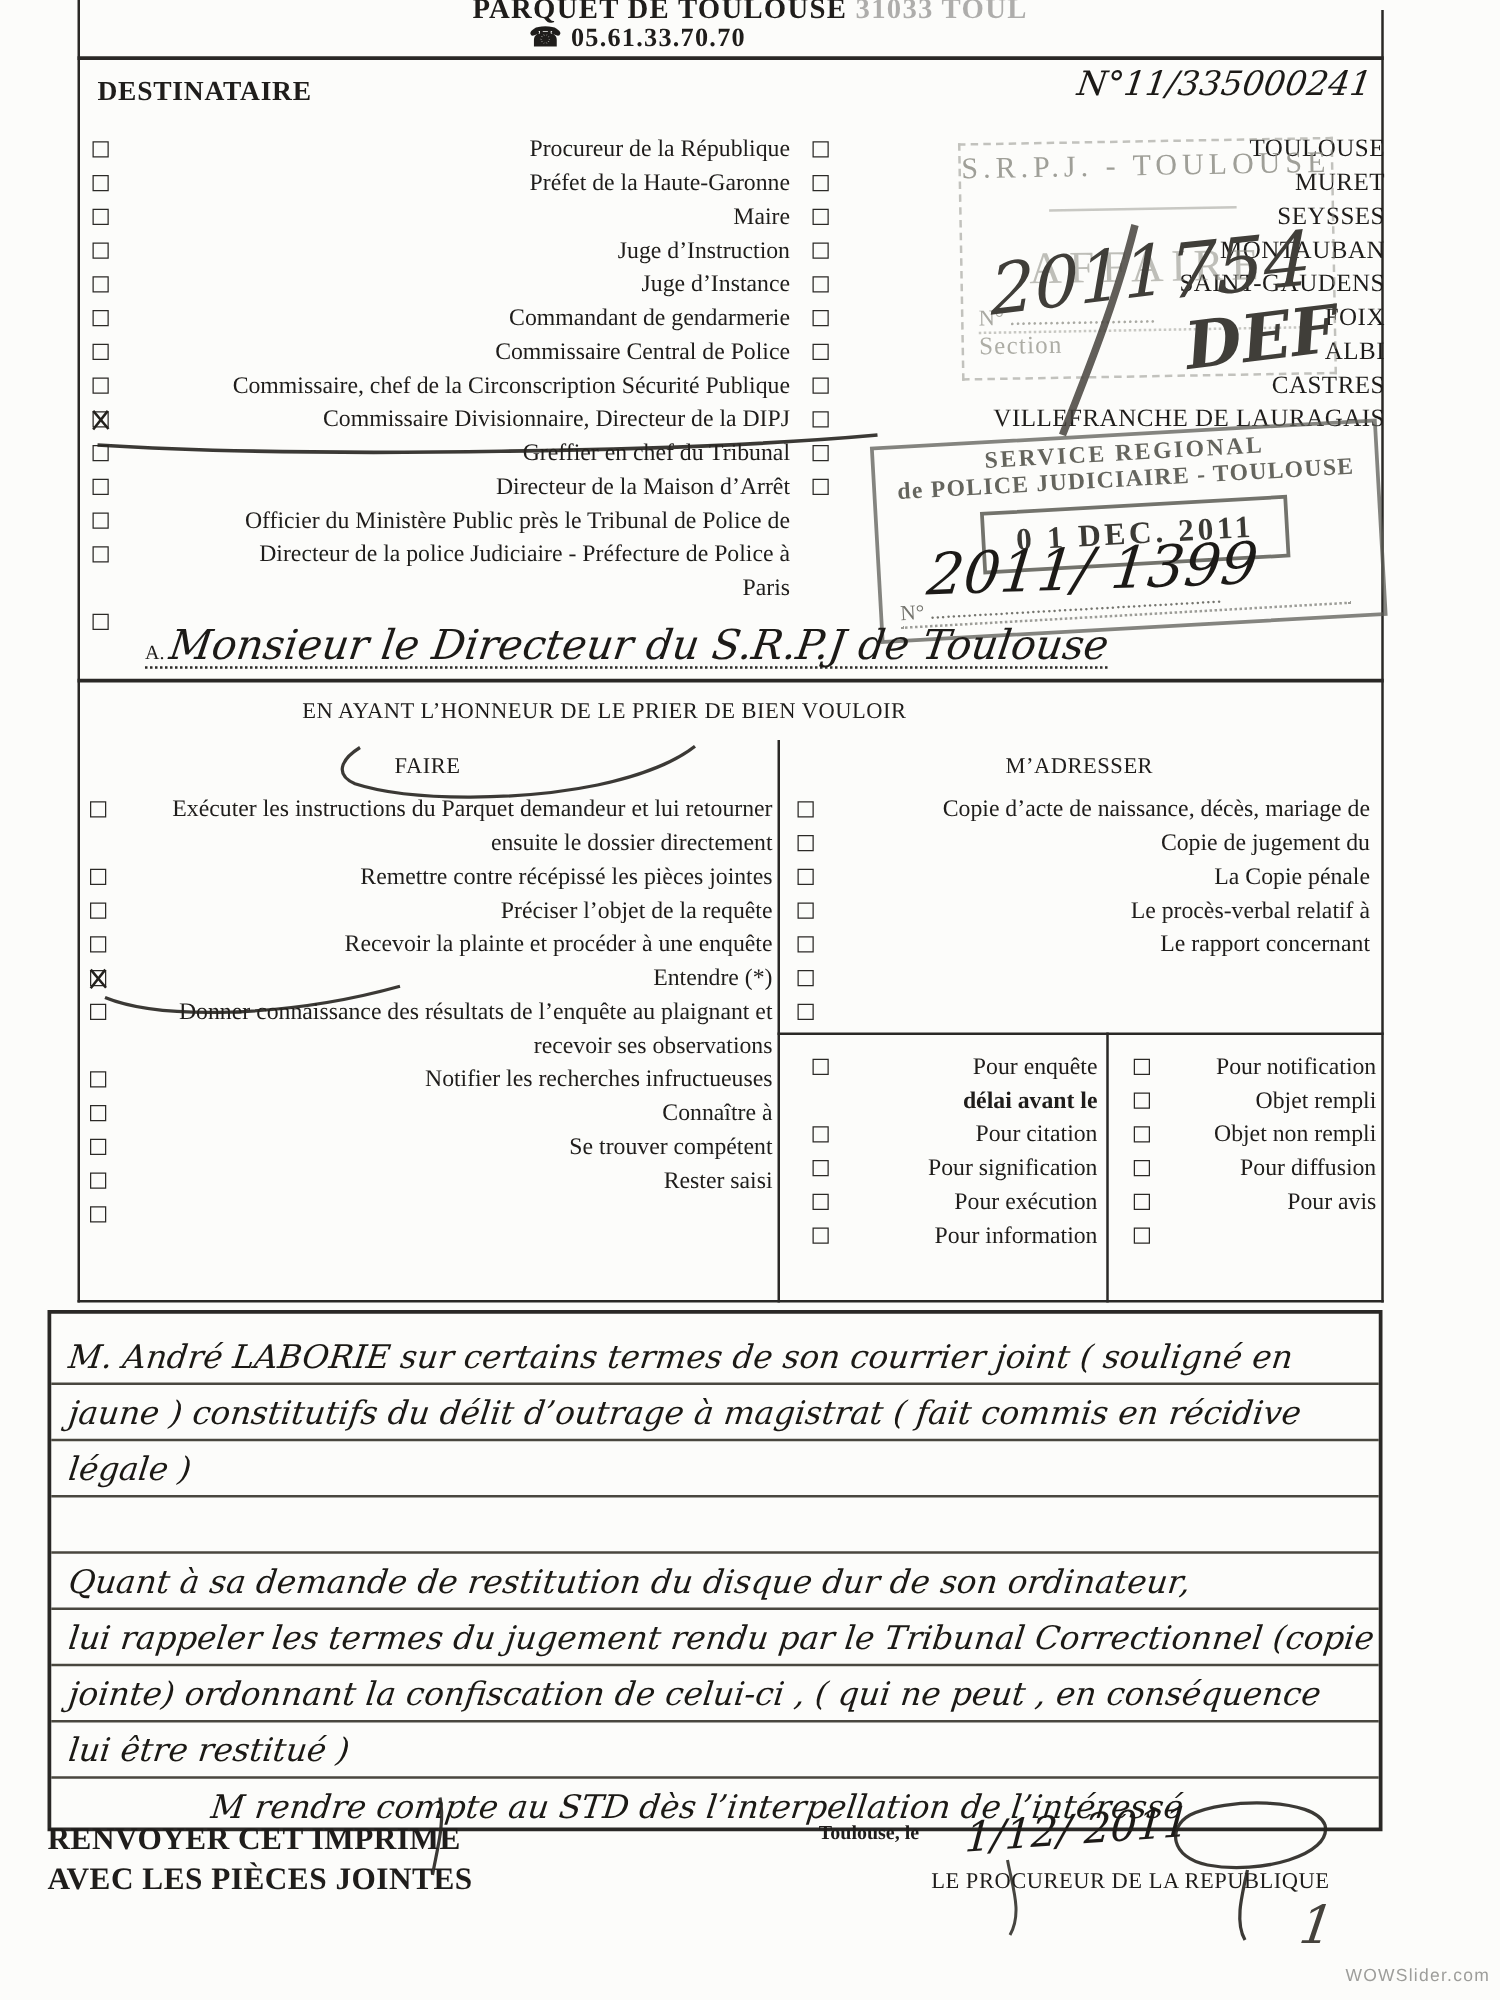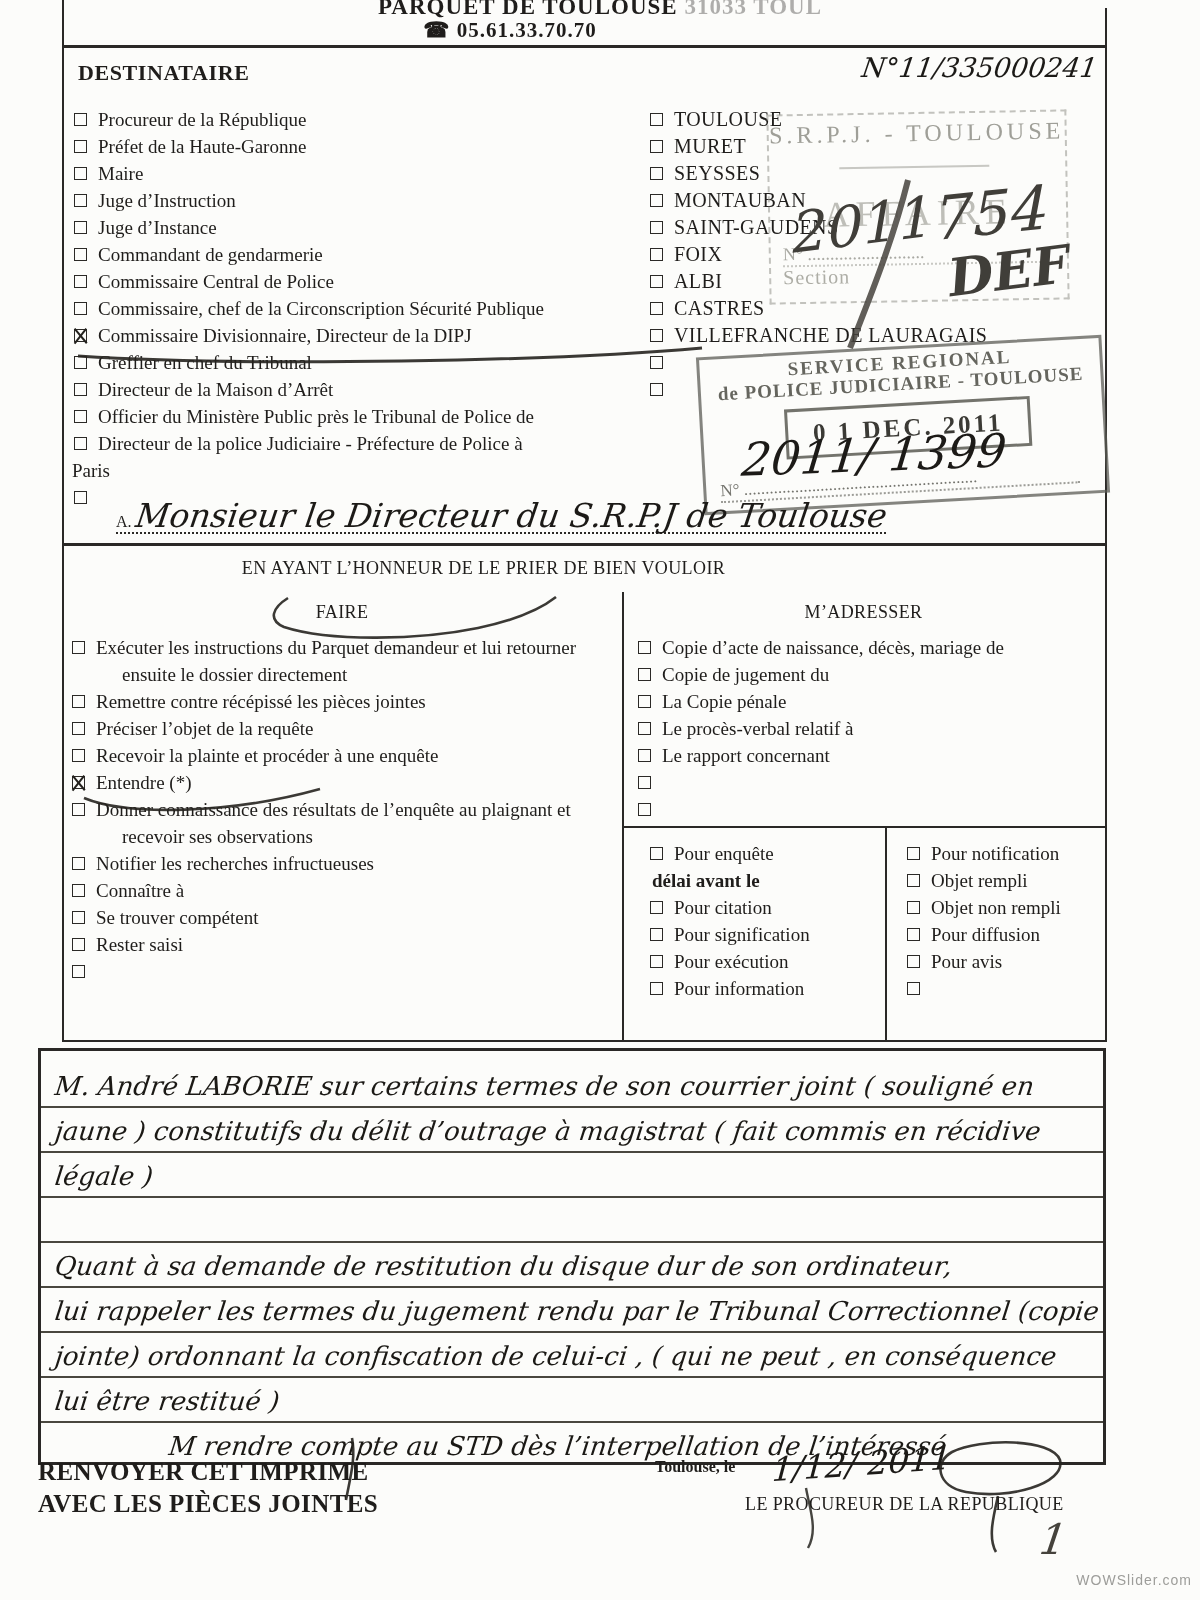--- a/index.html
+++ b/index.html
@@ -11,21 +11,21 @@
   }
   .abs{position:absolute;}
   
   #doc-title{top:-6px;left:0;width:1200px;text-align:center;font-size:23px;font-weight:bold;letter-spacing:1px;white-space:nowrap;}
   #doc-title .fade{opacity:.35;}
   #doc-phone{top:18px;left:0;width:1020px;text-align:center;font-size:21px;font-weight:bold;letter-spacing:1px;}
   
   .hline{position:absolute;background:#2a2826;height:3px;}
   .vline{position:absolute;background:#2a2826;width:2px;}
   
-  ul.cklist{list-style:none;margin:0;padding:0;}
+  ul.cklist{list-style:none;margin:0;padding:0;text-align:right;}
   ul.cklist li{position:relative;padding-left:26px;line-height:27px;min-height:27px;font-size:19px;}
   ul.cklist li .box{
     position:absolute;left:2px;top:7px;width:11px;height:11px;
     border:1.8px solid #2b2926;background:transparent;
   }
   ul.cklist li.checked .box::before,
   ul.cklist li.checked .box::after{
     content:"";position:absolute;width:175%;height:2.4px;background:#23211d;top:42%;left:-38%;
   }
   ul.cklist li.checked .box::before{transform:rotate(50deg);}

